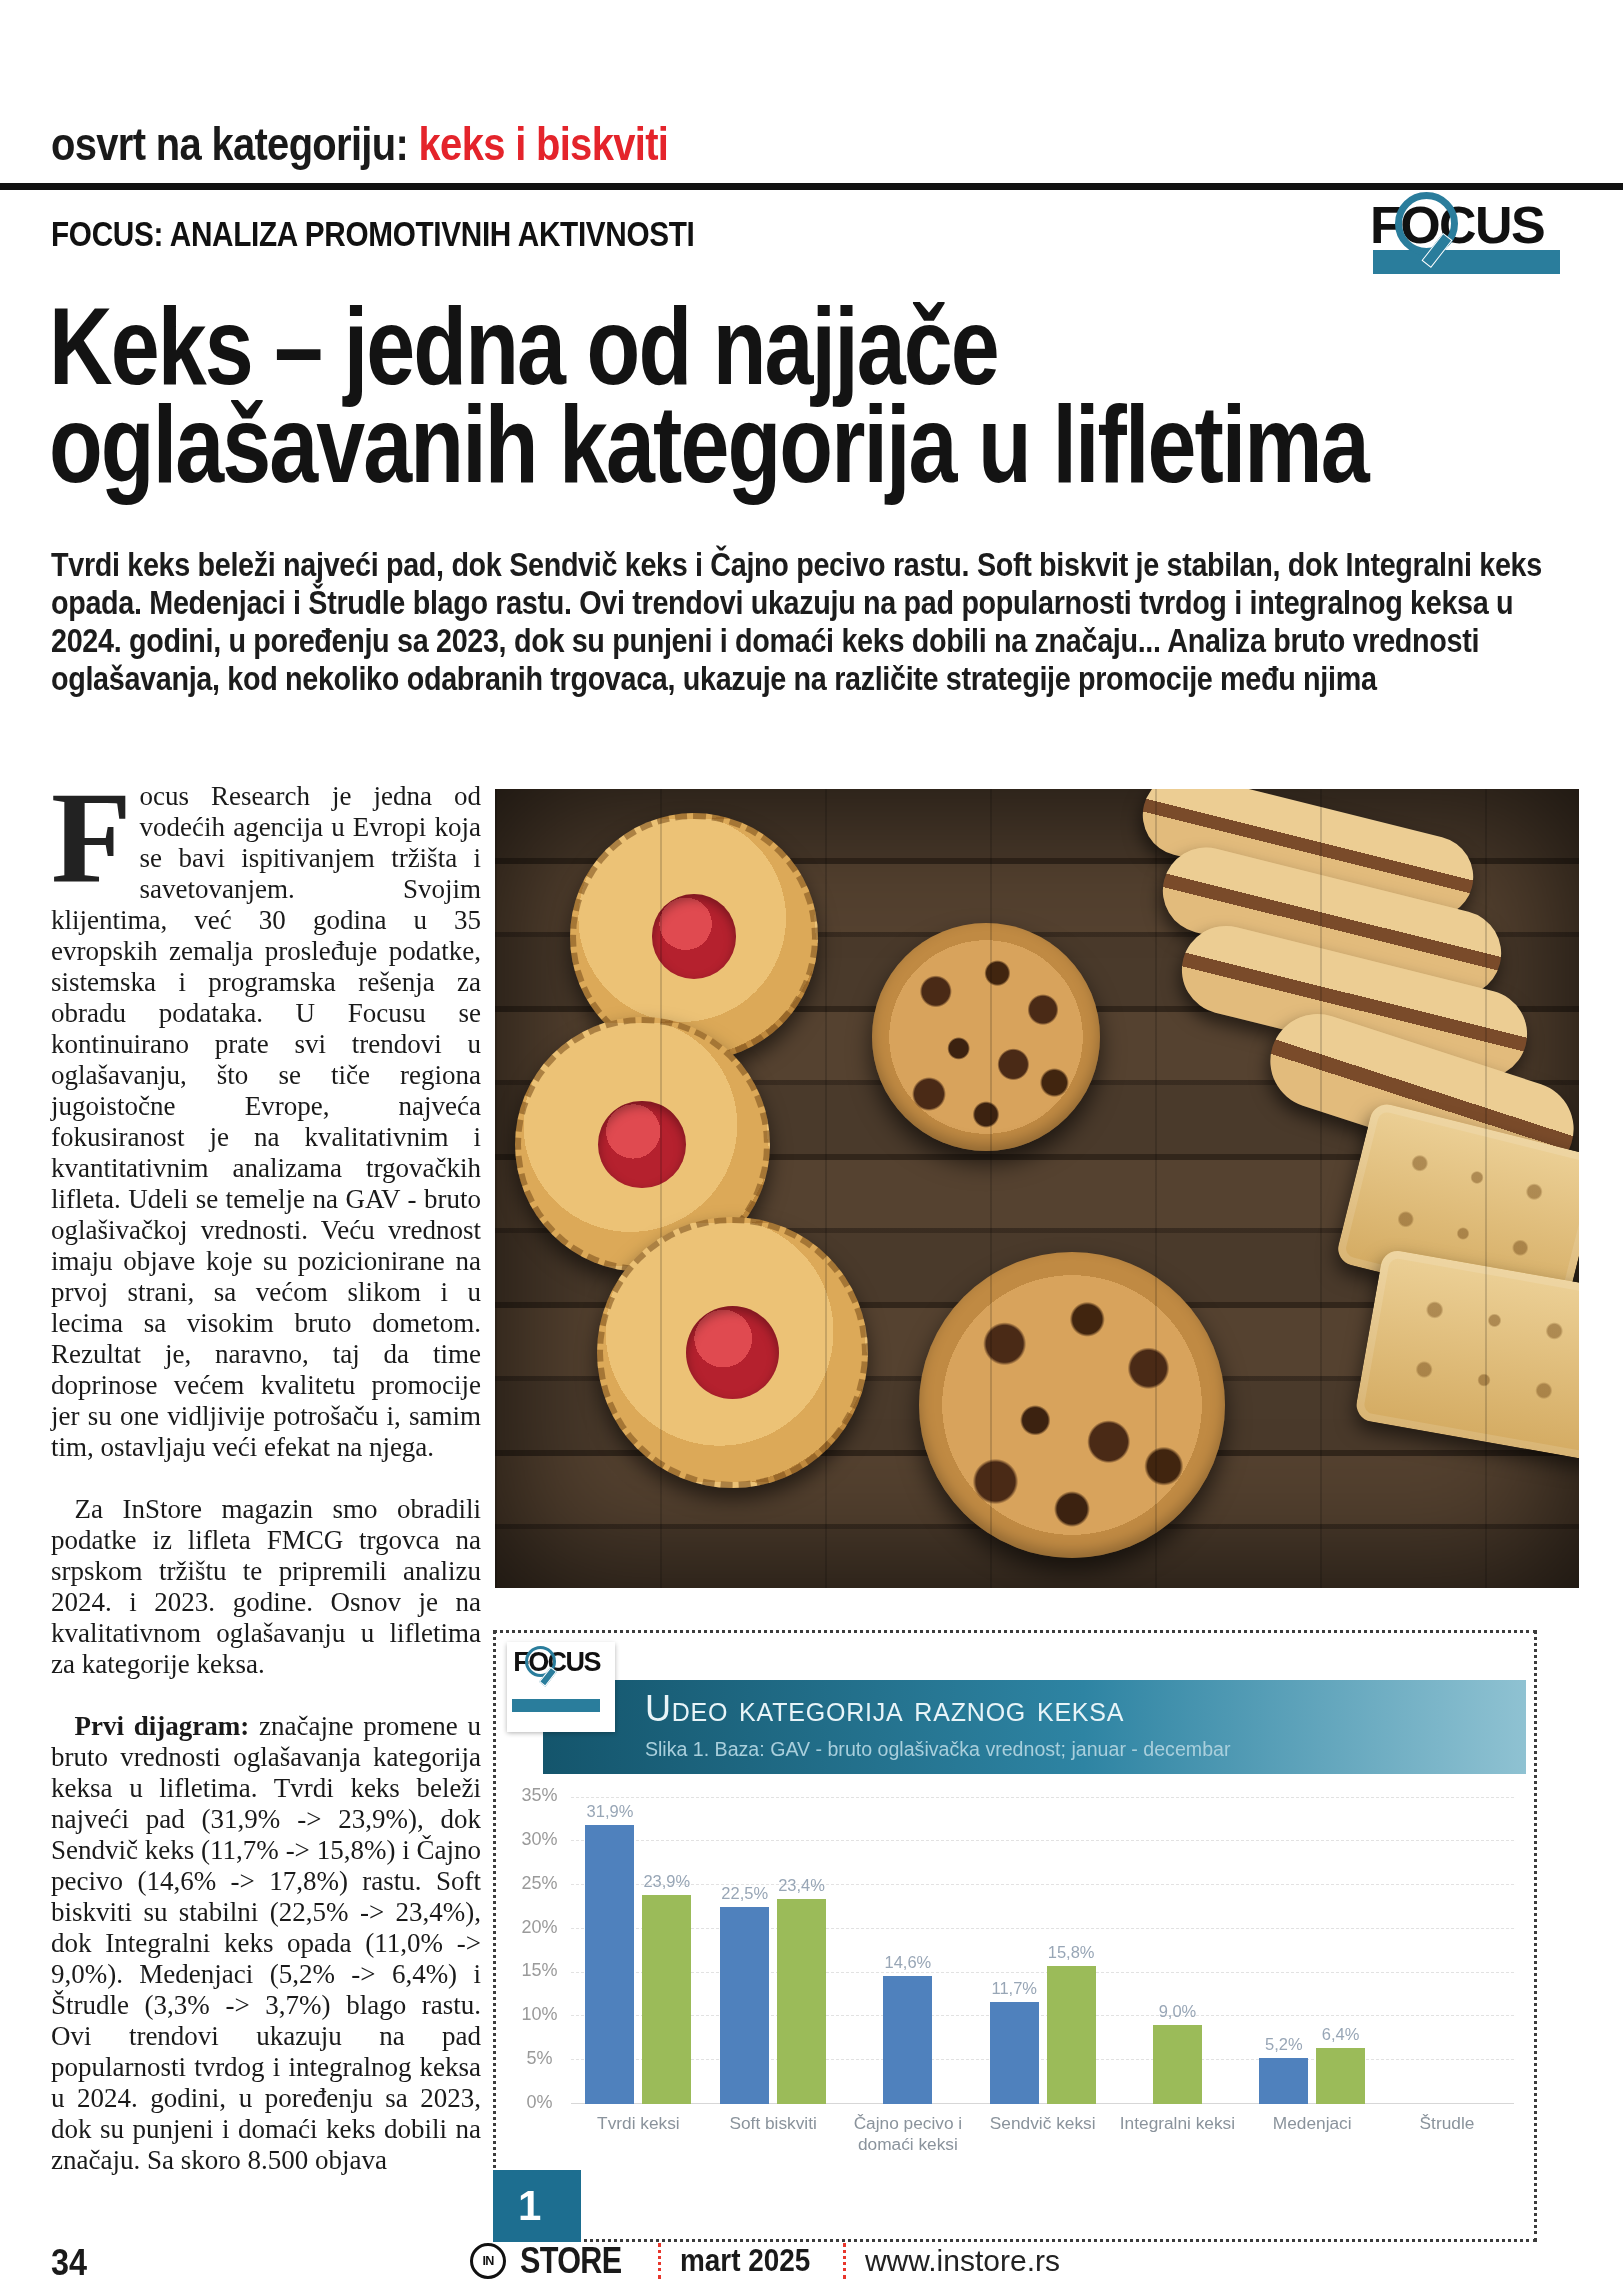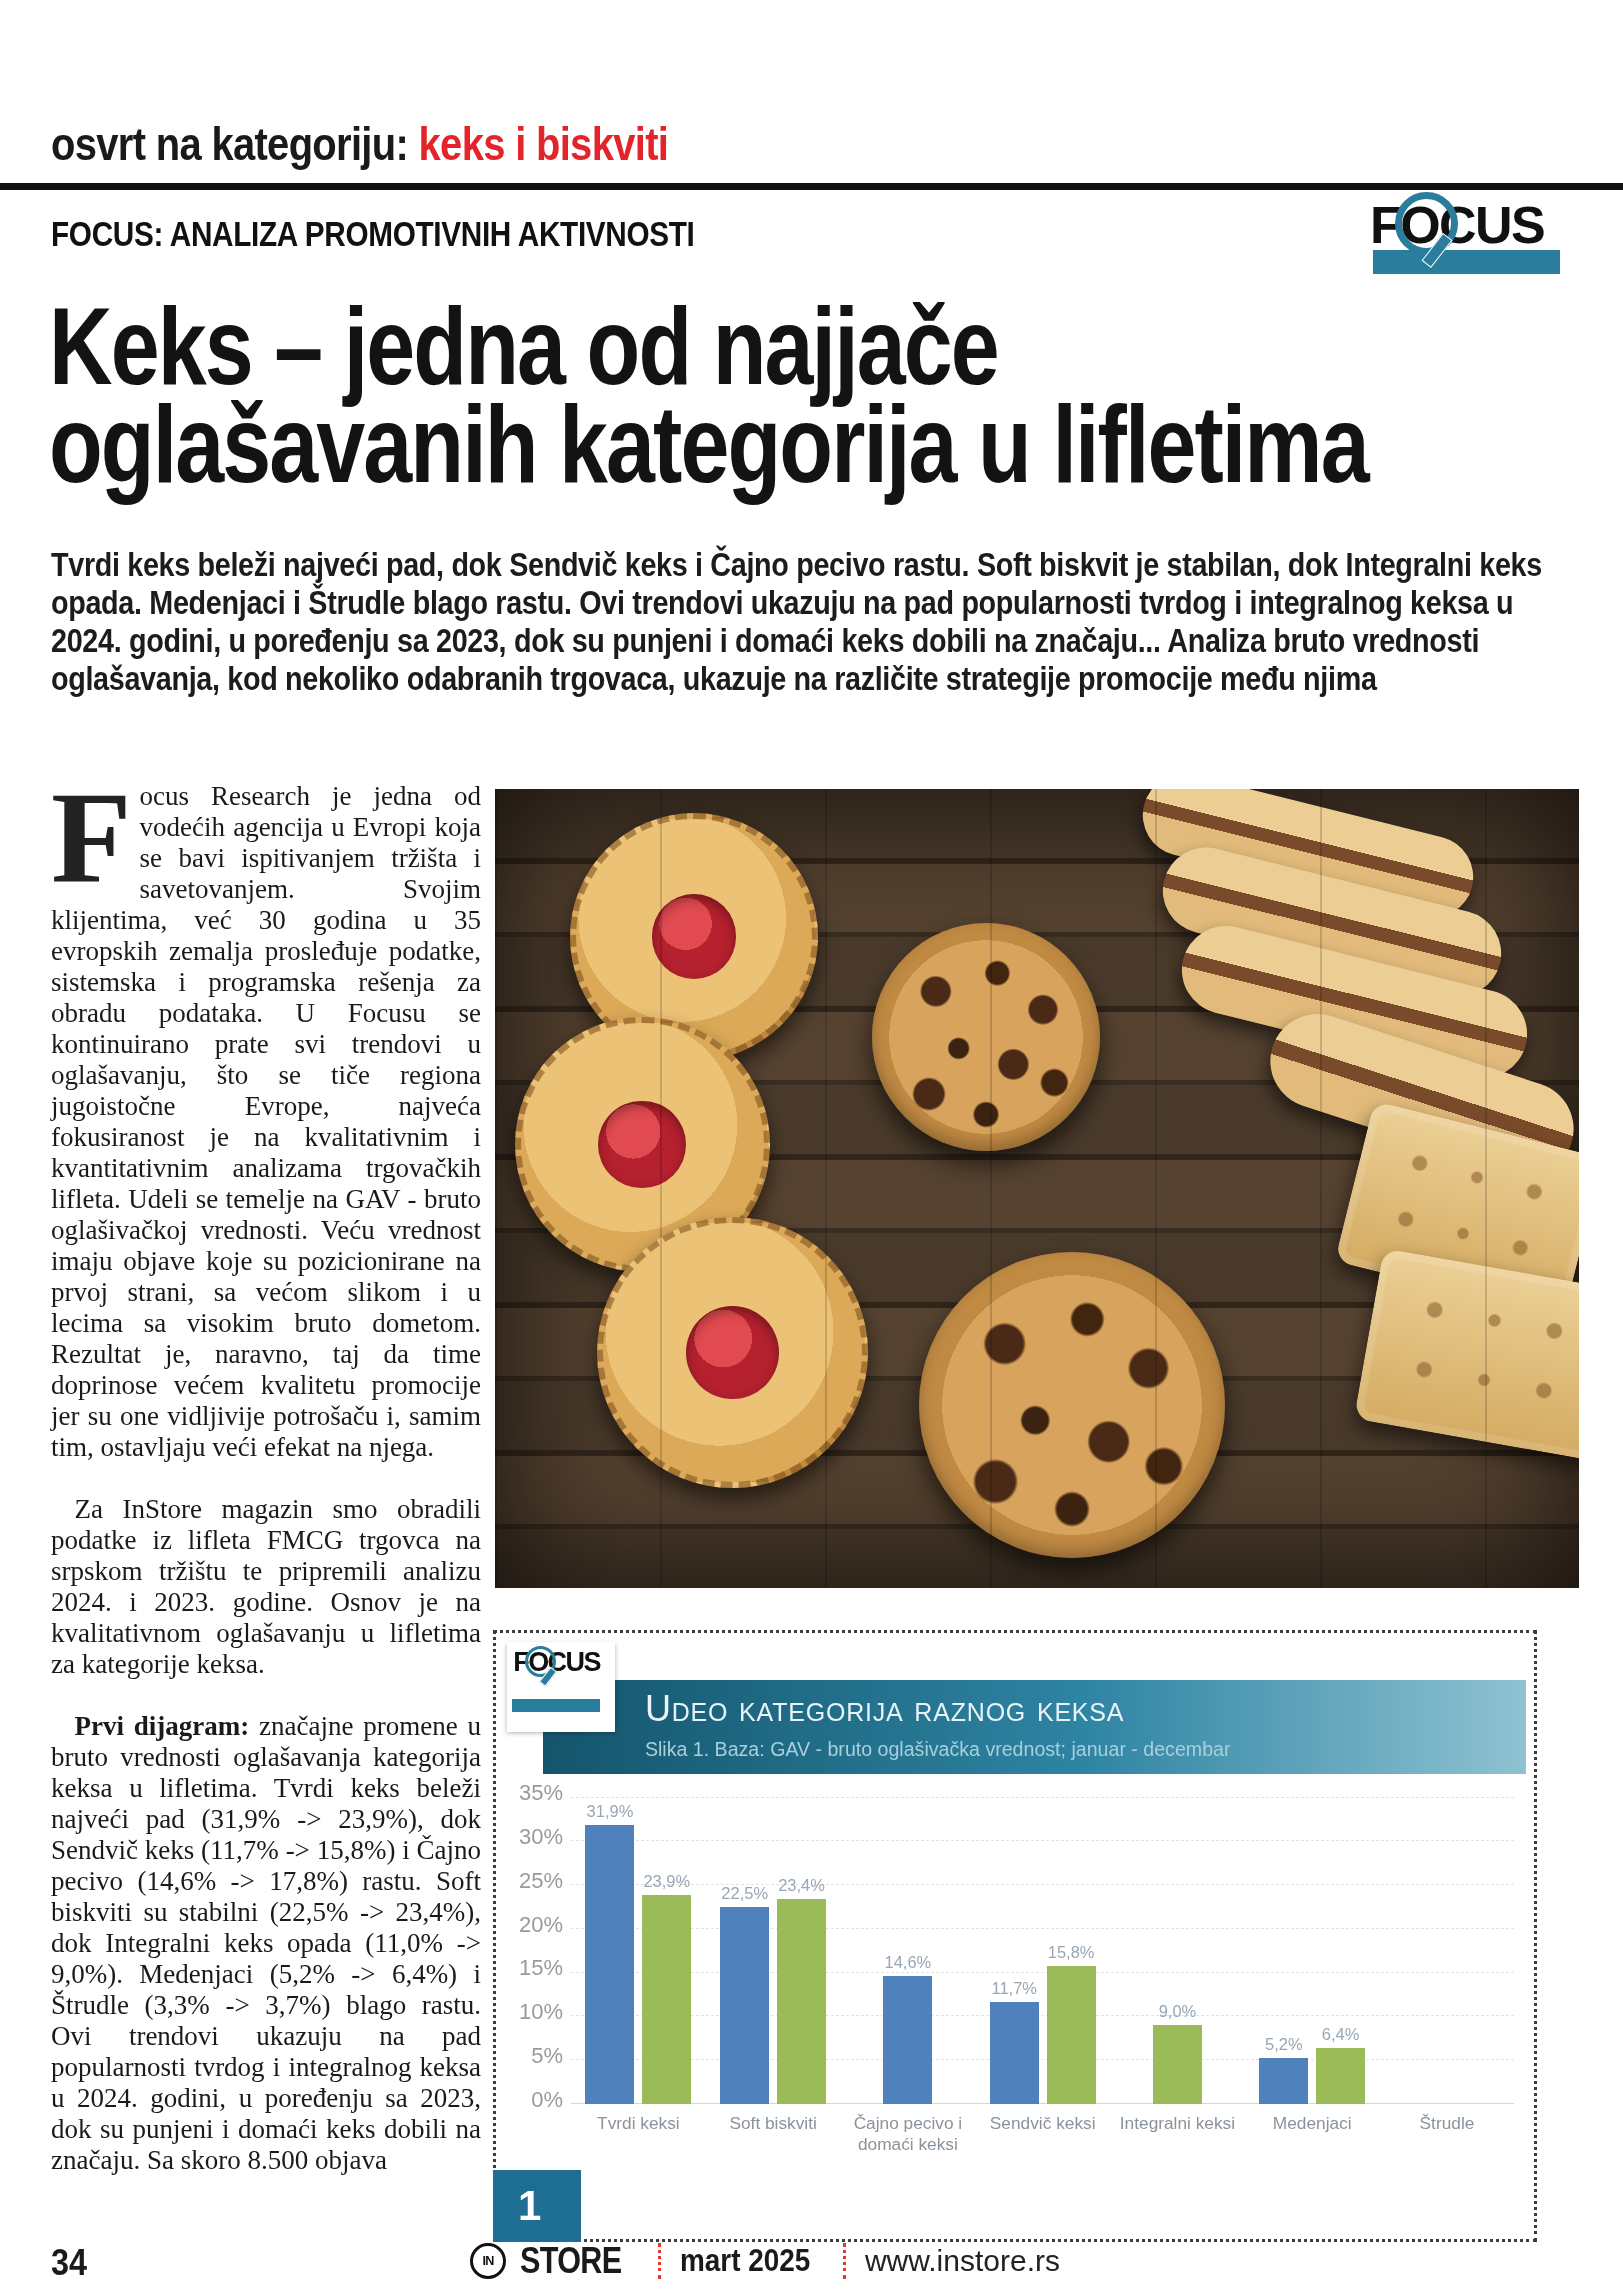--- a/index.html
+++ b/index.html
@@ -94,21 +94,21 @@
        box-shadow:0 1.6px 4.7px rgba(0,0,0,.3);position:absolute;}
   .focus-mini .bar{left:4.7px;bottom:20.4px;width:88px;height:12.6px;}
   .focus-mini .ring{width:25px;height:25px;border-width:3.9px;left:-3.1px;top:-0.8px;}
   .focus-mini .handle{width:5.5px;height:17.3px;left:15.7px;top:20.4px;border-width:0.8px;}
 
   .plot{position:absolute;left:75px;right:19.6px;top:165px;height:306px;}
   .gridlines{position:absolute;inset:0;}
   .gridline{position:absolute;left:0;right:0;height:0;border-top:1.6px dashed #e2e2e2;}
   .baseline{position:absolute;left:0;right:0;bottom:0;border-top:1.6px solid #d7d7d7;}
   .y-axis{position:absolute;left:-55px;top:0;width:47px;height:100%;}
-  .ytick{position:absolute;right:0;font-size:22px;color:#9a9a9a;text-align:right;width:47px;}
+  .ytick{position:absolute;right:0;font-size:18px;color:#9a9a9a;text-align:center;width:47px;}
   .chart-groups{position:absolute;left:0;right:0;top:0;height:377px;display:flex;justify-content:space-between;}
   .chart-group{flex:1;display:flex;flex-direction:column;align-items:center;}
   .bars{height:306px;display:flex;align-items:flex-end;gap:7.9px;}
   .bar-wrap{display:flex;flex-direction:column;align-items:center;justify-content:flex-end;height:100%;}
   .bar-value{font-size:16.5px;color:#98a6b6;margin-bottom:3.9px;white-space:nowrap;}
   .bar{width:49px;}
   .cat-label{margin-top:9.4px;font-size:17.3px;color:#8a939c;text-align:center;max-width:149px;line-height:20.4px;}
   .fig-badge{position:absolute;left:-3.1px;bottom:-3.1px;width:88px;height:72px;background:#1d6e90;color:#fff;
        font-size:42px;font-weight:700;display:flex;align-items:center;padding-left:25px;box-sizing:border-box;}
 

